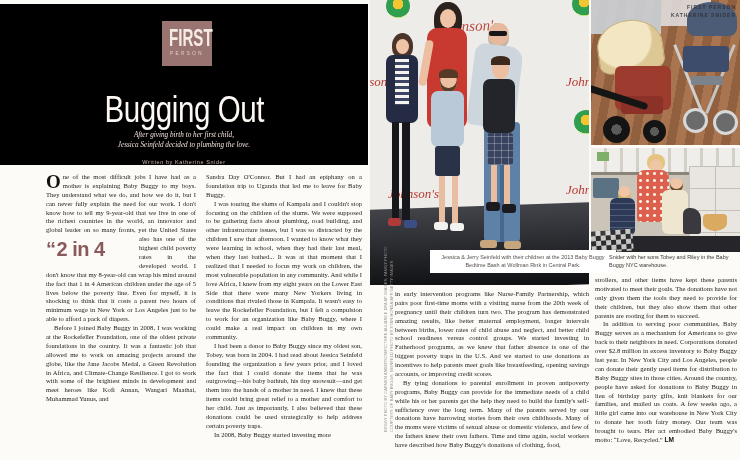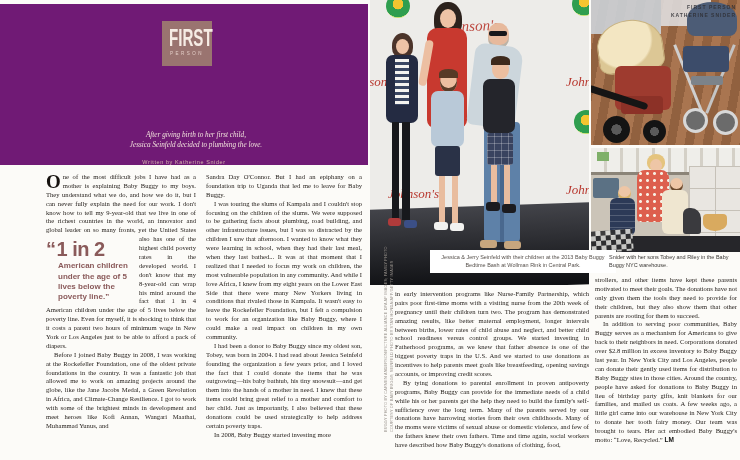--- a/index.html
+++ b/index.html
@@ -1,32 +1,32 @@
 <!DOCTYPE html>
 <html><head>
 <meta charset="utf-8">
 <style>
   html,body{margin:0;padding:0;background:#e8e8e8;}
   .page{position:relative;width:740px;height:460px;background:#fcfbf8;overflow:hidden;
         font-family:"Liberation Serif",serif;}
   .abs{position:absolute;}
 
   
-  .masthead{position:absolute;left:0;top:4px;width:368px;height:161px;background:#701a75;}
+  .masthead{position:absolute;left:0;top:4px;width:368px;height:161px;background:#000000;}
   .kicker{position:absolute;left:162px;top:17px;width:50px;height:45px;background:#9a7470;
           text-align:center;color:#f6ece5;}
   .kicker-top{display:block;margin-top:6px;font-family:"Liberation Sans",sans-serif;
           font-size:21px;font-weight:bold;line-height:1;transform:scale(.72,1.1);}
   .kicker-bottom{display:block;margin-top:3px;font-family:"Liberation Sans",sans-serif;
           font-size:4.5px;letter-spacing:2.5px;color:#e3cdc6;}
   .title{position:absolute;left:0;top:88px;width:368px;margin:0;text-align:center;
          font-family:"Liberation Sans",sans-serif;font-weight:300;font-size:36px;
          color:#fdf8f3;line-height:1;}
   .title-inner{display:inline-block;transform:scaleX(.82);letter-spacing:-.5px;}
-  .dek{position:absolute;left:12px;top:127px;width:368px;text-align:center;font-style:italic;
+  .dek{position:absolute;left:0;top:127px;width:368px;text-align:center;font-style:italic;
        font-size:7.2px;line-height:1.32;color:#f2e2dc;}
   .byline{position:absolute;left:0;top:155px;width:368px;text-align:center;
           font-family:"Liberation Sans",sans-serif;font-size:5.5px;letter-spacing:.6px;color:#d6b5ae;}
 
   
   .col{position:absolute;font-size:6.6px;line-height:1.35;text-align:justify;
        color:#27221e;overflow:hidden;}
   .col1{left:46px;top:173px;width:150px;height:285px;}
   .col2{left:206px;top:173px;width:156px;height:285px;}
   .colA{left:395px;top:290px;width:194px;height:168px;}
@@ -64,33 +64,35 @@
 </head>
 <body>
 
 <div class="page">
 
   <div class="masthead">
     <div class="kicker">
       <span class="kicker-top">FIRST</span>
       <span class="kicker-bottom">PERSON</span>
     </div>
+    <h1 class="title">
+      <span class="title-inner">Bugging Out</span>
+    </h1>
     <div class="dek">
       <div>After giving birth to her first child,</div>
       <div>Jessica Seinfeld decided to plumbing the love.</div>
     </div>
     <div class="byline">Written by Katherine Snider</div>
   </div>
 
   <div class="col col1">
     <p class="para">
       <span class="dropcap">O</span><span>ne of the most difficult jobs I have had as a mother is explaining Baby Buggy to my boys. They understand what we do, and how we do it, but I can never fully explain the need for our work. I don't know how to tell my 9-year-old that we live in one of the richest countries in the world, an innovator and global leader on so many fronts, yet the United States also has</span>
       <span class="pullquote">
-        <span class="pq-big"><span class="pq-mark">“</span><span>1 in 2</span></span>
-        <span class="pq-rest">American children under the age of 5 lives below the poverty line.”</span>
+        <span class="pq-big"><span class="pq-mark">“</span><span>2 in 4</span></span>
       </span>
       <span>one of the highest child poverty rates in the developed world. I don't know that my 8-year-old can wrap his mind around the fact that 1 in 4 American children under the age of 5 lives below the poverty line. Even for myself, it is shocking to think that it costs a parent two hours of minimum wage in New York or Los Angeles just to be able to afford a pack of diapers.</span>
     </p>
     <p class="para indent">Before I joined Baby Buggy in 2008, I was working at the Rockefeller Foundation, one of the oldest private foundations in the country. It was a fantastic job that allowed me to work on amazing projects around the globe, like the Jane Jacobs Medal, a Green Revolution in Africa, and Climate-Change Resilience. I got to work with some of the brightest minds in development and meet heroes like Kofi Annan, Wangari Maathai, Muhammad Yunus, and</p>
   </div>
 
   <div class="col col2">
     <p class="para">Sandra Day O'Connor. But I had an epiphany on a foundation trip to Uganda that led me to leave for Baby Buggy.</p>
     <p class="para indent">I was touring the slums of Kampala and I couldn't stop focusing on the children of the slums. We were supposed to be gathering facts about plumbing, road building, and other infrastructure issues, but I was so distracted by the children I saw that afternoon. I wanted to know what they were learning in school, when they had their last meal, when they last bathed... It was at that moment that I realized that I needed to focus my work on children, the most vulnerable population in any community. And while I love Africa, I knew from my eight years on the Lower East Side that there were many New Yorkers living in conditions that rivaled those in Kampala. It wasn't easy to leave the Rockefeller Foundation, but I felt a compulsion to work for an organization like Baby Buggy, where I could make a real impact on children in my own community.</p>
     <p class="para indent">I had been a donor to Baby Buggy since my oldest son, Tobey, was born in 2004. I had read about Jessica Seinfeld founding the organization a few years prior, and I loved the fact that I could donate the items that he was outgrowing—his baby bathtub, his tiny snowsuit—and get them into the hands of a mother in need. I knew that these items could bring great relief to a mother and comfort to her child. Just as importantly, I also believed that these donations could be used strategically to help address certain poverty traps.</p>

